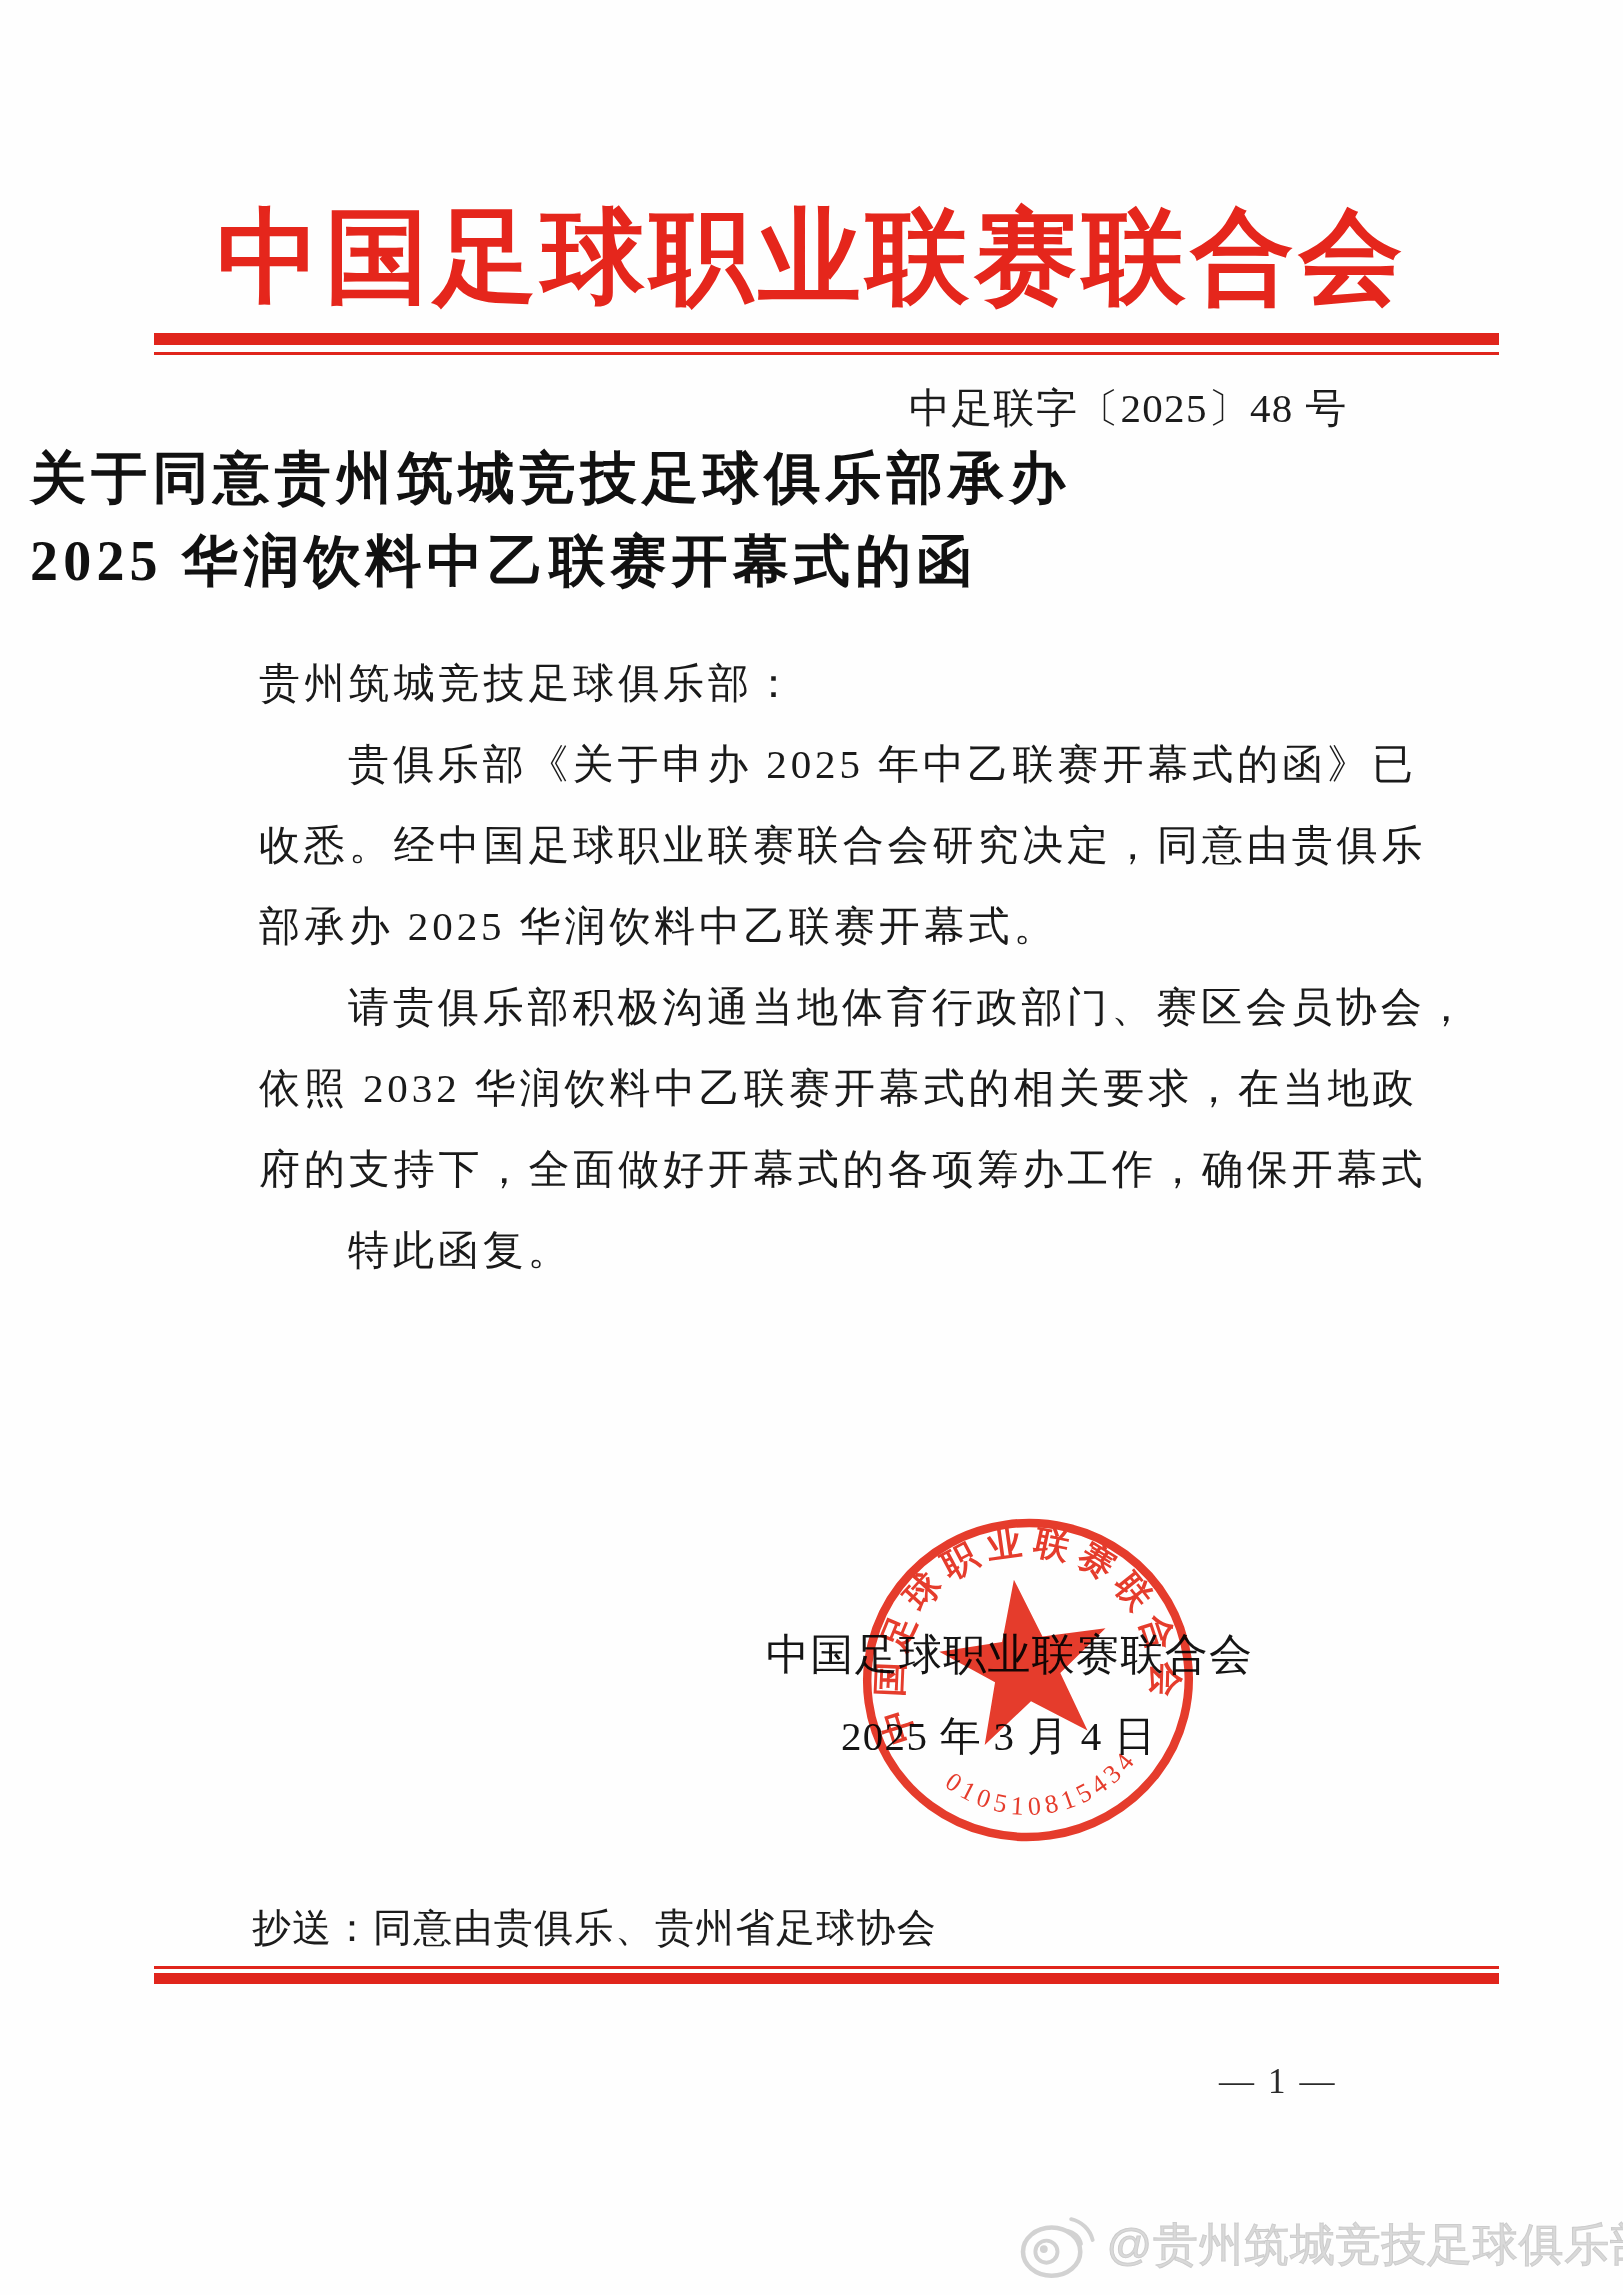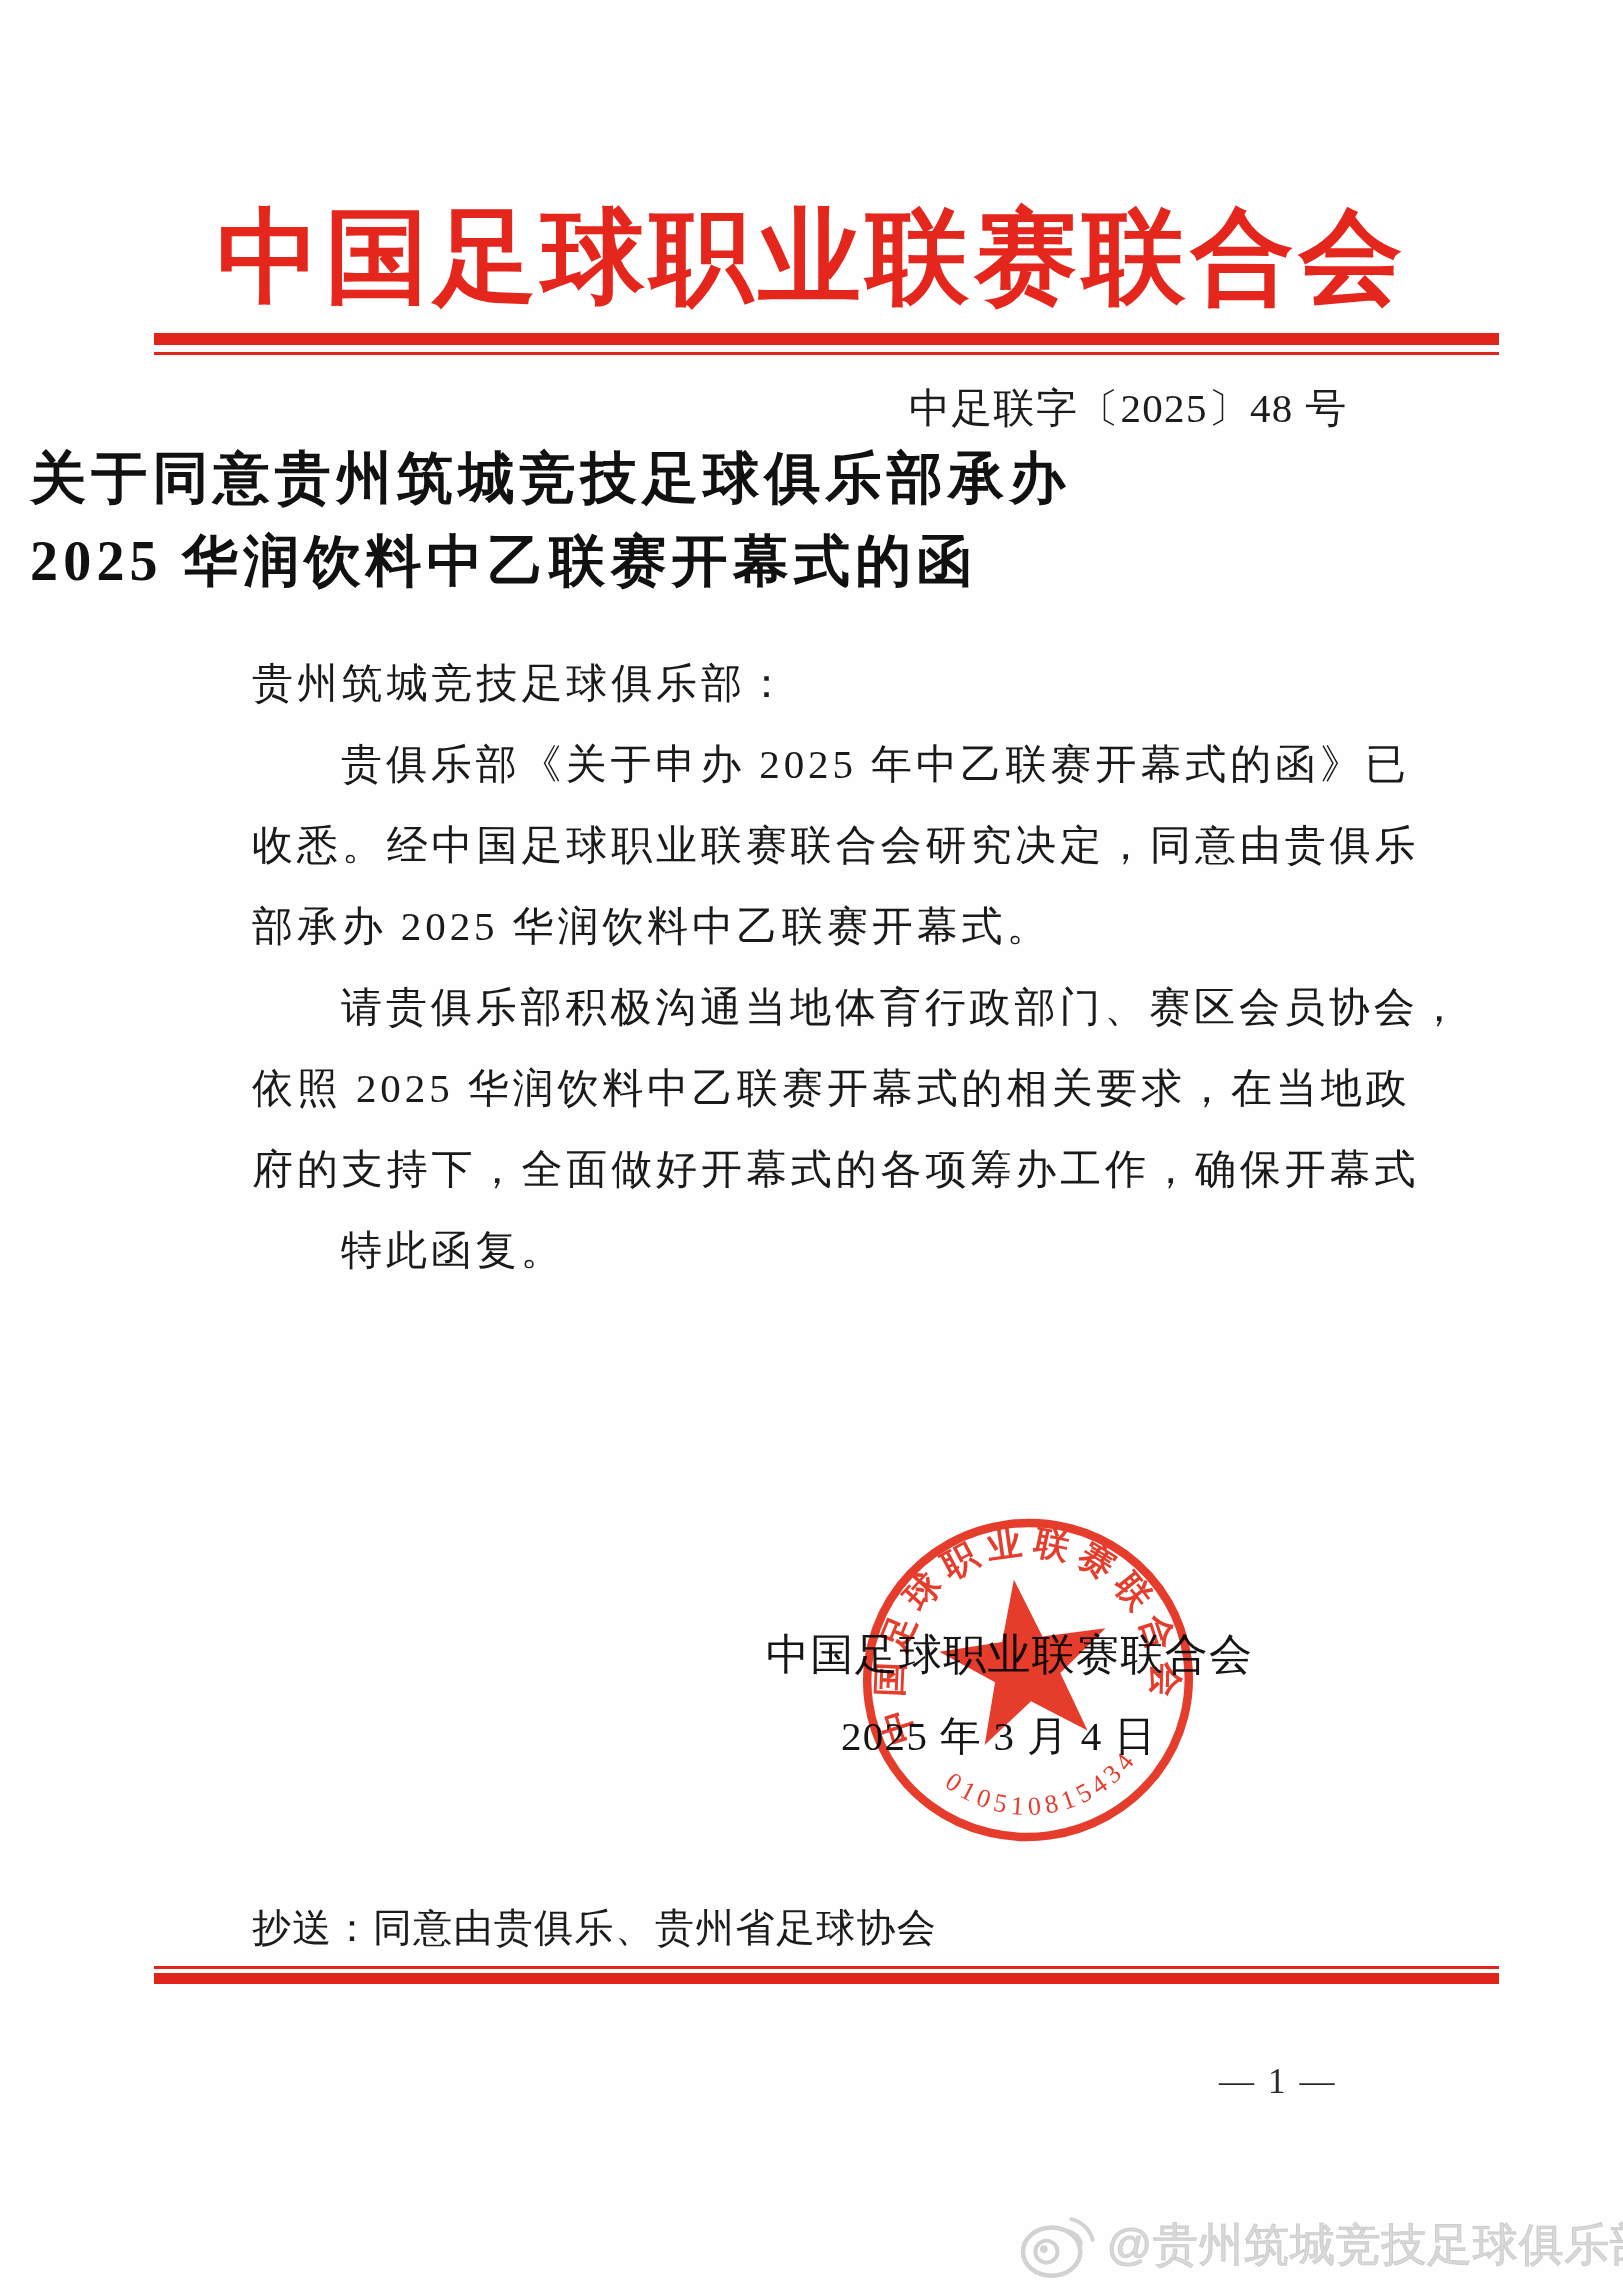--- a/index.html
+++ b/index.html
@@ -43,21 +43,21 @@
     white-space:nowrap;
   }
 
   
   .body{
     left:252px;top:643px;width:1179px;
     font-size:41px;line-height:81px;
     letter-spacing:3.9px;
     color:#1a1a1a;
   }
-  .body .line{white-space:nowrap;}
+  .body .line{white-space:nowrap;margin-left:7px;}
   .body .indent{padding-left:89px;}
 
   
   .sig-org{
     left:766px;top:1626px;
     font-size:43px;letter-spacing:1.3px;
     white-space:nowrap;color:#151515;
   }
   .sig-date{
     left:841px;top:1709px;
@@ -114,21 +114,21 @@
     <div>关于同意贵州筑城竞技足球俱乐部承办</div>
     <div>2025 华润饮料中乙联赛开幕式的函</div>
   </div>
 
   <div class="abs body">
     <div class="line">贵州筑城竞技足球俱乐部：</div>
     <div class="line indent">贵俱乐部《关于申办 2025 年中乙联赛开幕式的函》已</div>
     <div class="line">收悉。经中国足球职业联赛联合会研究决定，同意由贵俱乐</div>
     <div class="line">部承办 2025 华润饮料中乙联赛开幕式。</div>
     <div class="line indent">请贵俱乐部积极沟通当地体育行政部门、赛区会员协会，</div>
-    <div class="line">依照 2025 华润饮料中乙联赛开幕式的相关要求，在当地政</div>
+    <div class="line">依照 2032 华润饮料中乙联赛开幕式的相关要求，在当地政</div>
     <div class="line">府的支持下，全面做好开幕式的各项筹办工作，确保开幕式</div>
     <div class="line indent">特此函复。</div>
   </div>
 
   <div class="abs sig-org">中国足球职业联赛联合会</div>
   <div class="abs sig-date">2025 年 3 月 4 日</div>
 
   <svg class="abs stamp" viewBox="0 0 520 520" width="340" height="340">
     <defs>
       <path id="arcTop" d="M 85 342 A 193 193 0 1 1 435 342" fill="none"></path>

